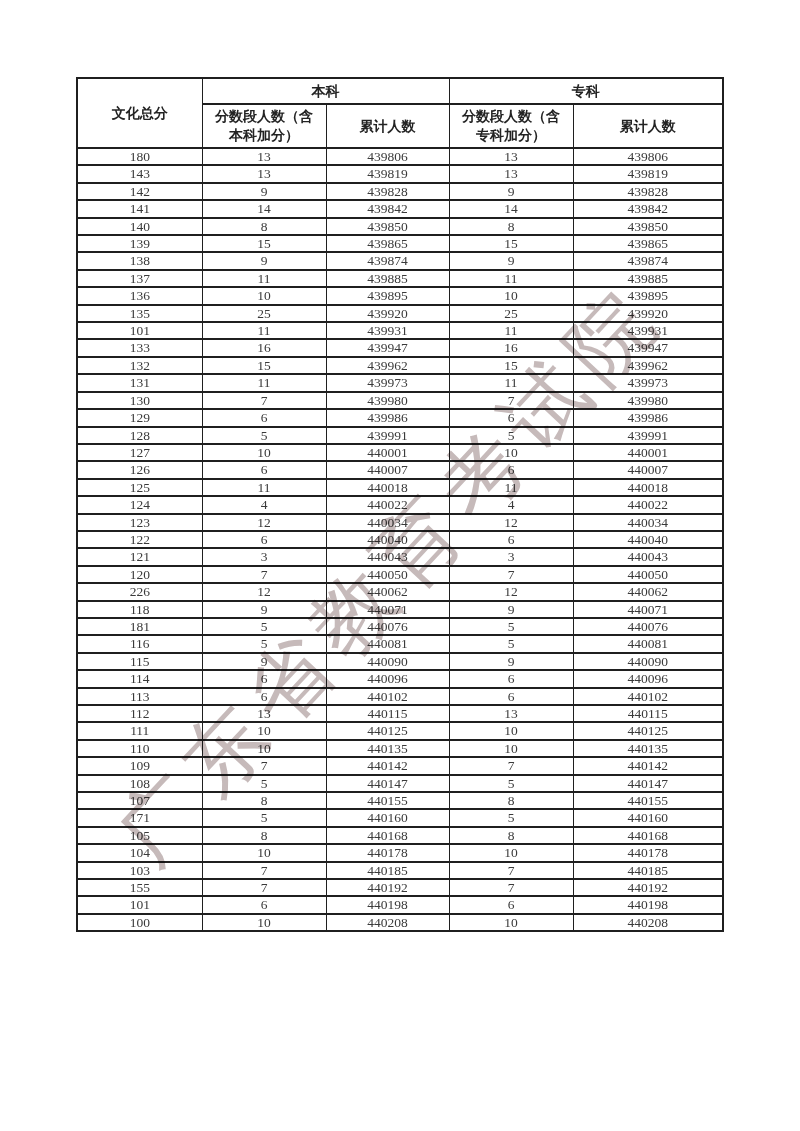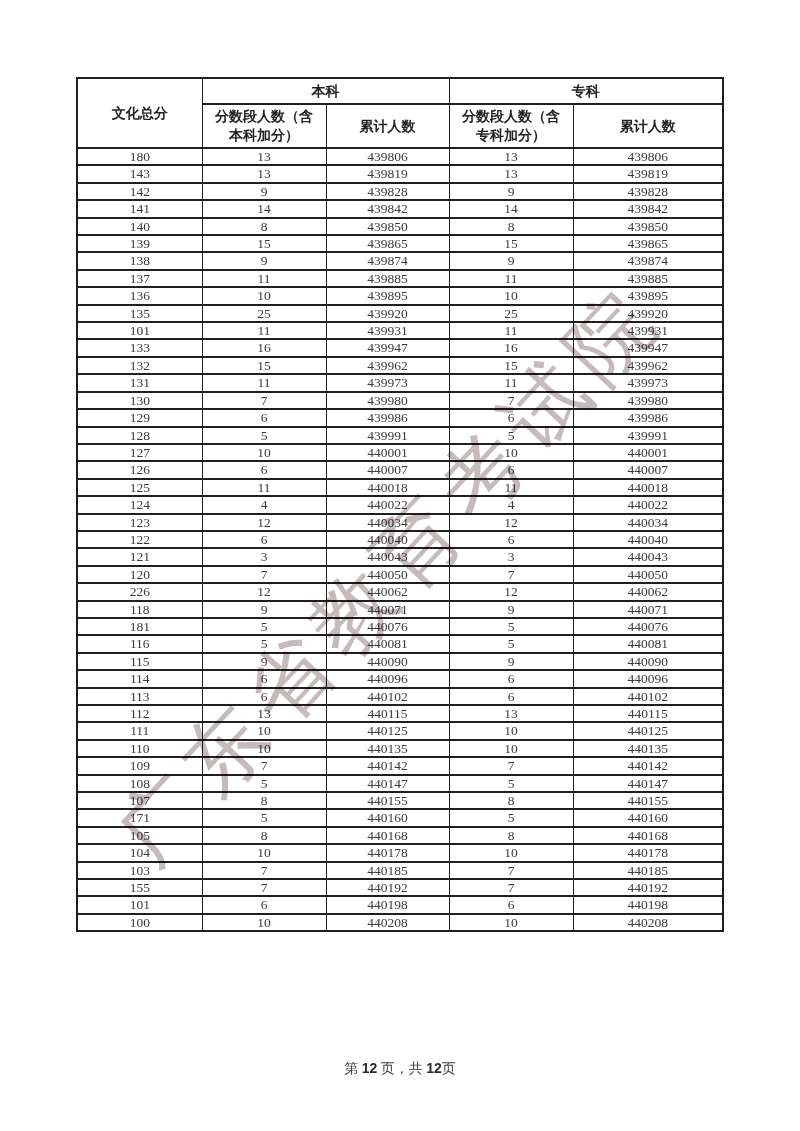--- a/index.html
+++ b/index.html
@@ -426,15 +426,14 @@
         <tr>
           <td>100</td>
           <td>10</td>
           <td>440208</td>
           <td>10</td>
           <td>440208</td>
         </tr>
       </tbody>
   </table>
 
-  <div class="footer"><span>第 </span><b>12</b><span> 页，共 </span><b>12</b><span>页</span></div>
 
 </div>
 
 </body></html>

